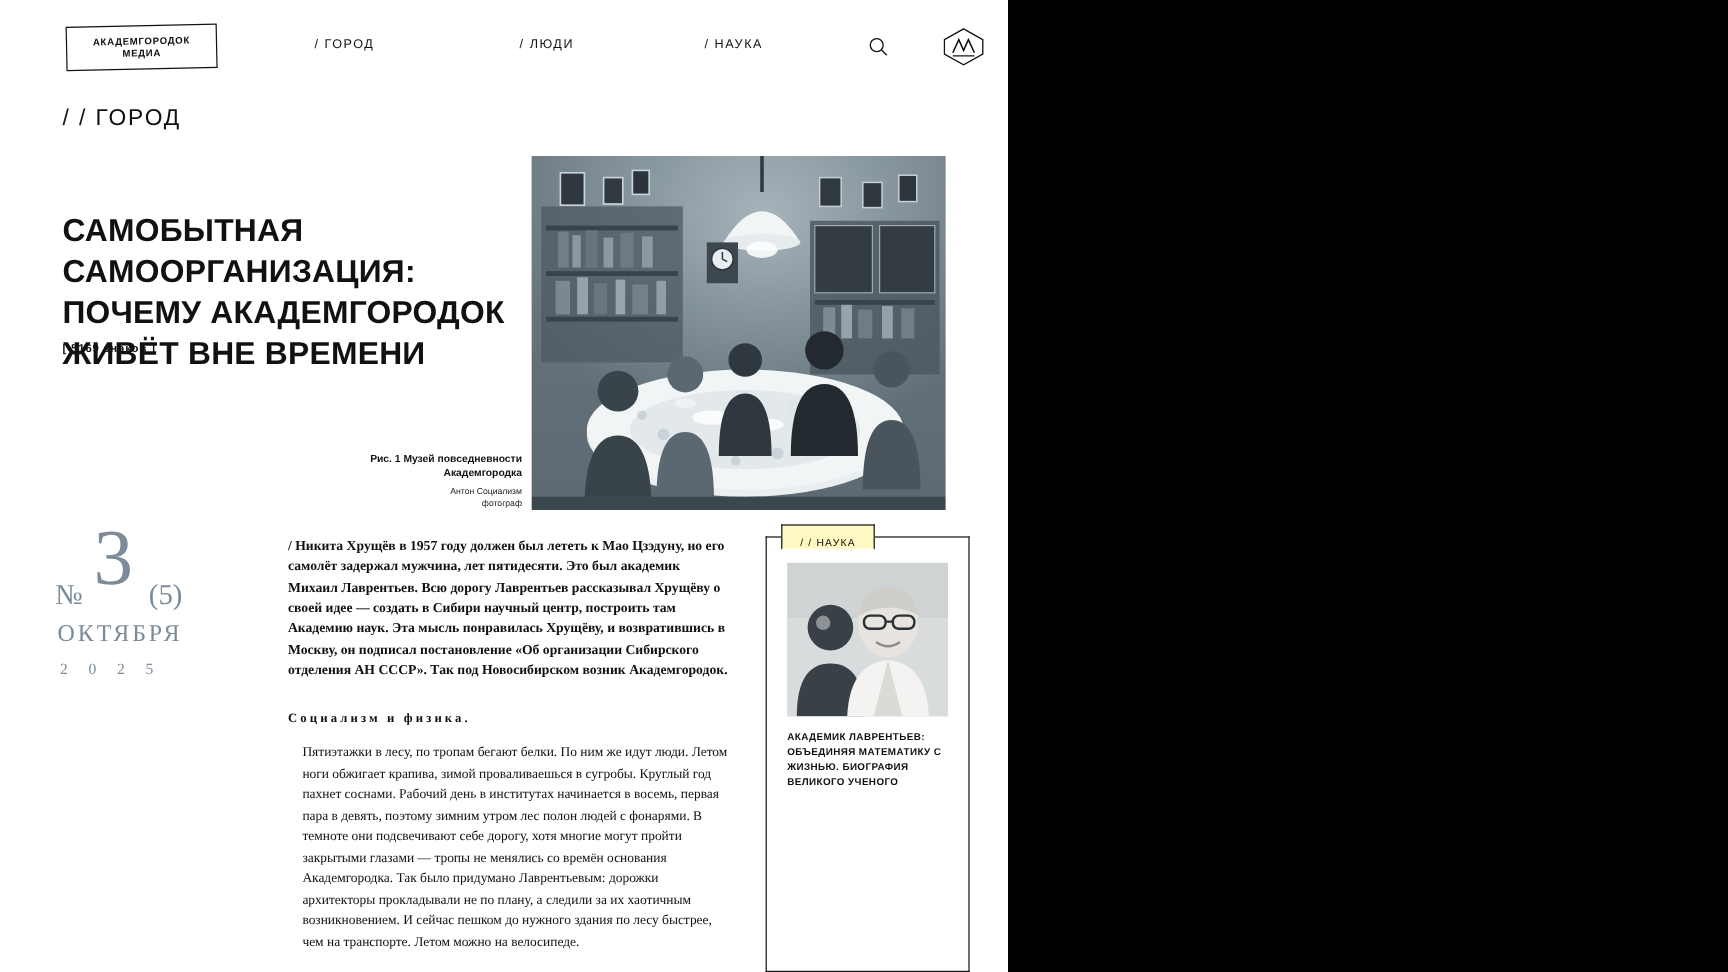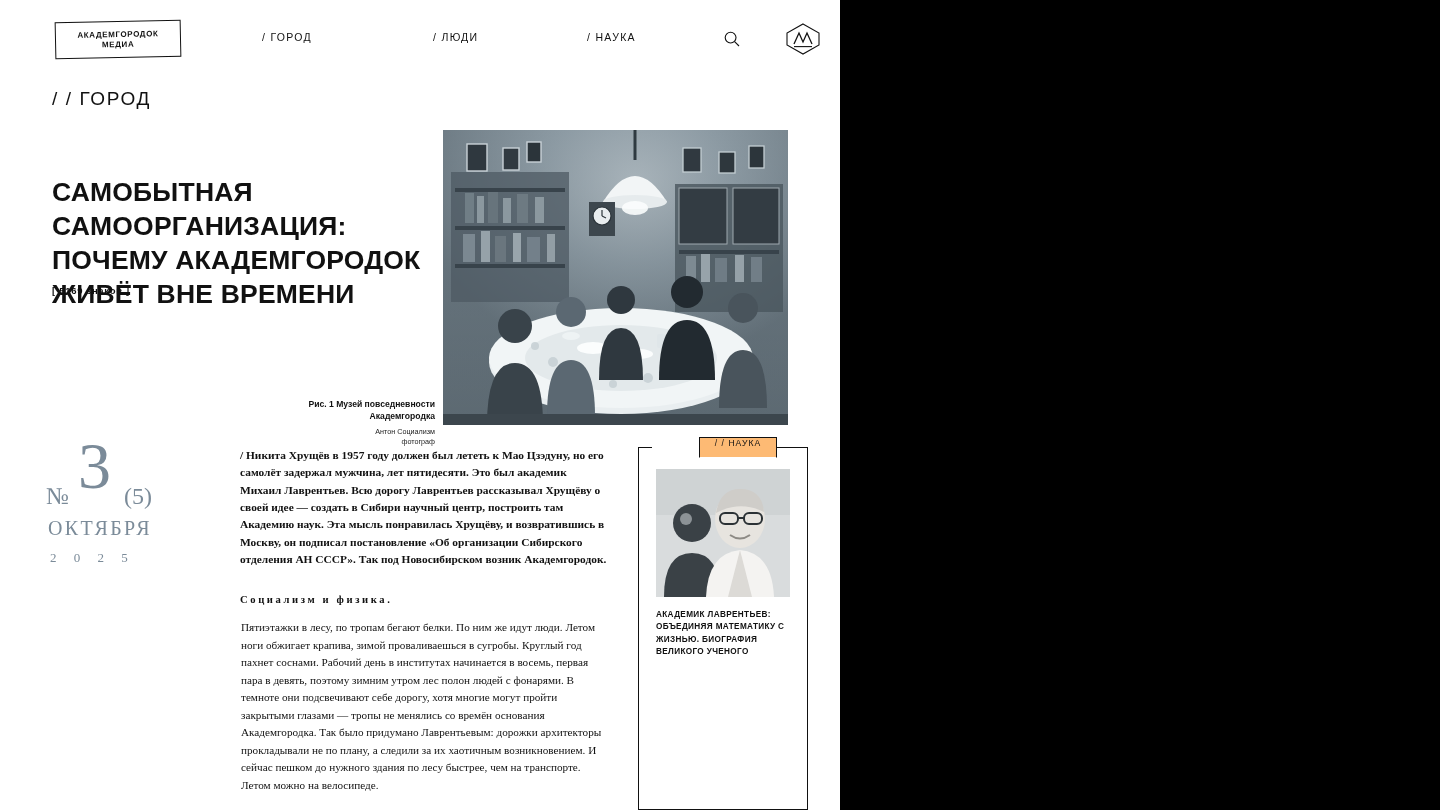--- a/index.html
+++ b/index.html
@@ -152,21 +152,20 @@
     left: 255px;
     top: 377px;
     width: 180px;
     text-align: right;
   }
   .hero-caption .cap-title {
     font-size: 8.6px;
     font-weight: 700;
     line-height: 1.34;
     color: #111;
-    margin-top: 22px;
   }
   .hero-caption .cap-credit {
     margin-top: 5px;
     font-size: 7.2px;
     line-height: 1.35;
     color: #222;
   }
 
   
   .issue {
@@ -234,21 +233,21 @@
   }
   .subhead {
     font-size: 10.6px;
     font-weight: 700;
     letter-spacing: 2.6px;
     margin: 0 0 14px 0;
   }
   .body-p {
     font-size: 11.2px;
     line-height: 1.56;
-    margin: 0 0 12px 1px;
+    margin: 0 0 12px 12px;
   }
 
   
   .side {
     position: absolute;
     left: 638px;
     top: 437px;
     width: 172px;
     height: 373px;
   }
@@ -270,25 +269,24 @@
   }
   .side-tab {
     position: absolute;
     left: 13px;
     top: 0px;
     width: 78px;
     height: 21px;
     border: 1px solid #111;
     border-bottom: 1px solid #fff;
     box-sizing: border-box;
-    background: #fdba74;
+    background: #fef9c3;
     display: flex;
-    align-items: flex-start;
+    align-items: flex-end;
     justify-content: center;
-    margin-left: 48px;
   }
   .side-tab span {
     font-size: 8.6px;
     letter-spacing: 1px;
     color: #111;
   }
   .side-frame-top-right {
     position: absolute;
     left: 91px; top: 10px;
     width: 79px;

